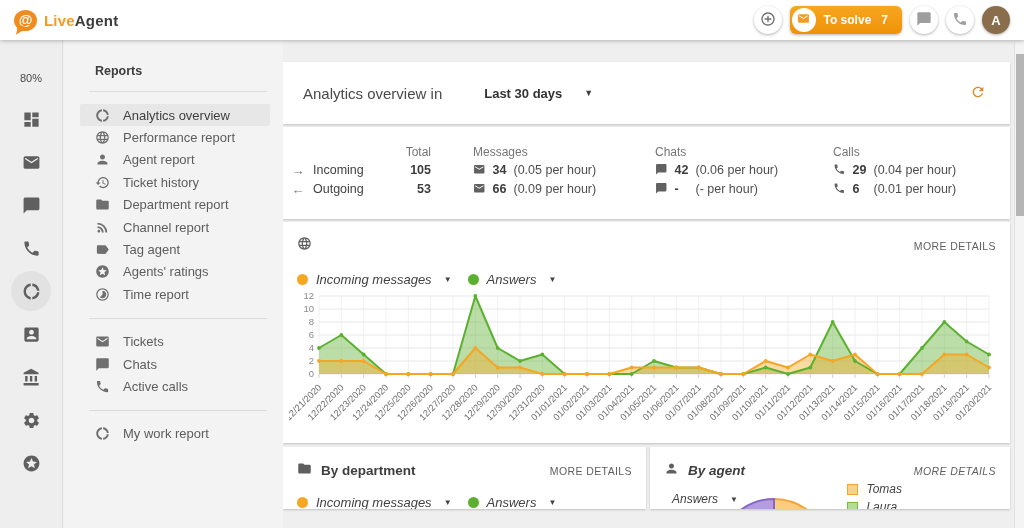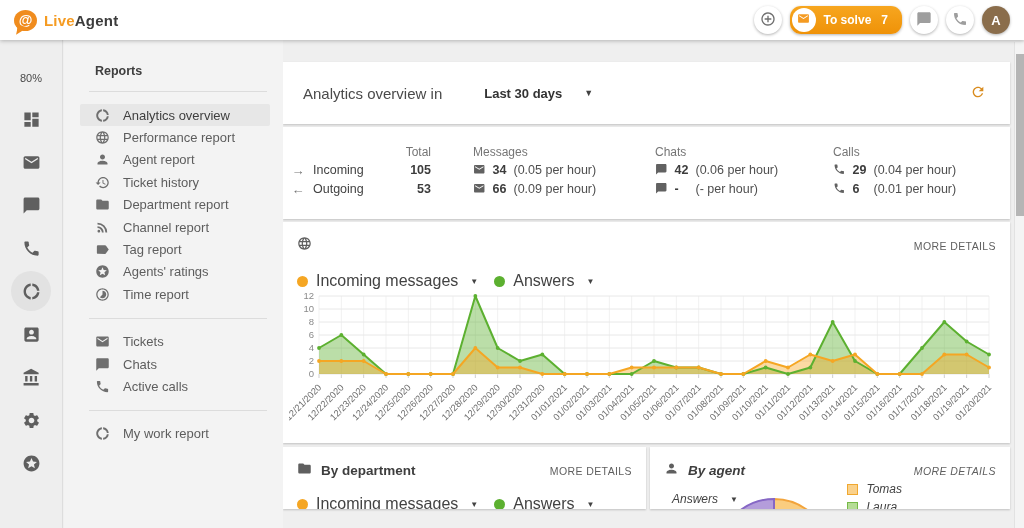--- a/index.html
+++ b/index.html
@@ -14,21 +14,21 @@
   .logo-bubble { width:23px; height:21px; background:#f08c1e; border-radius:50% 50% 50% 50%; color:#fff;
                  font-weight:bold; font-size:14px; display:flex; align-items:center; justify-content:center; position:relative; }
   .logo-bubble::after { content:""; position:absolute; left:3px; bottom:-5px; border:5px solid transparent;
                  border-top-color:#f08c1e; border-left-color:#f08c1e; transform:rotate(12deg); }
   .logo-text { font-size:15px; font-weight:bold; letter-spacing:.2px; }
   .logo-text .lv { color:#f59b22; } .logo-text .ag { color:#3c3c3c; }
   .topbar-right { margin-left:auto; display:flex; align-items:center; gap:8px; }
   .tb-circle { width:28px; height:28px; border-radius:50%; background:#fff; box-shadow:0 1px 3px rgba(0,0,0,.3);
                display:flex; align-items:center; justify-content:center; color:#9e9e9e; }
   .tb-circle svg { width:16px; height:16px; }
-  .to-solve { height:28px; border-radius:11px; background:linear-gradient(#f7a61f,#ef9208); display:flex; align-items:center;
+  .to-solve { height:28px; border-radius:6px; background:linear-gradient(#f7a61f,#ef9208); display:flex; align-items:center;
               gap:8px; padding:2px 14px 2px 2px; box-shadow:0 1px 3px rgba(0,0,0,.3); }
   .ts-avatar { width:24px; height:24px; background:#fff; border-radius:50%; display:flex; align-items:center; justify-content:center; color:#f59b22; }
   .ts-avatar svg { width:13px; height:13px; }
   .ts-label { color:#fff; font-size:12px; font-weight:bold; }
   .ts-count { color:#fff; font-size:12px; font-weight:bold; margin-left:2px; }
   .avatar { width:28px; height:28px; border-radius:50%; background:#8a6d4b; color:#fff; font-size:13px; font-weight:bold;
             display:flex; align-items:center; justify-content:center; box-shadow:0 1px 3px rgba(0,0,0,.3); }
 
   
   .rail { position:absolute; left:0; top:40px; bottom:0; width:63px; background:#eeeeee; border-right:1px solid #ddd;
@@ -76,21 +76,21 @@
   .card-3 { margin-top:3px; height:221px; padding:14px 14px 0 14px; }
   .card-head { display:flex; align-items:center; }
   .card-head .ch-icon { color:#5f5f5f; display:flex; margin-right:9px; }
   .card-head .ch-icon svg { width:15px; height:15px; }
   .card-head .ch-title { font-size:13.5px; font-weight:bold; color:#3e3e3e; }
   .more-details { margin-left:auto; font-size:10.5px; color:#5f5f5f; letter-spacing:.4px; cursor:pointer; }
   .legend-row { display:flex; align-items:center; margin-top:17px; }
   .legend-item { display:flex; align-items:center; cursor:pointer; }
   .legend-item + .legend-item { margin-left:16px; }
   .lg-dot { width:11px; height:11px; border-radius:50%; margin-right:8px; }
-  .lg-label { font-size:16px; color:#424242; }
+  .lg-label { font-size:13px; color:#424242;font-style:italic; }
   .lg-caret { font-size:8px; color:#424242; margin-left:12px; }
   #perf-chart { position:absolute; left:6px; top:68px; }
 
   .bottom-row { margin-top:4px; display:flex; gap:4px; height:80px;text-align:center; }
   .card-sm { overflow:hidden; height:62px; padding:14px 14px 0 14px; }
   .card-dept { width:363px; }
   .card-agent { flex:1;font-style:italic; }
   .answers-filter { display:flex; align-items:center; margin-top:12px; margin-left:8px; cursor:pointer; }
   .answers-filter .af-label { font-size:12px; color:#424242; }
   #agent-pie { position:absolute; left:64px; top:46px; }
@@ -263,21 +263,21 @@
             </svg>
           </span>
           <span class="si-label">Channel report</span>
         </div>
         <div class="side-item">
           <span class="si-icon">
             <svg viewBox="0 0 24 24" fill="currentColor">
               <path d="M17.63 5.84C17.27 5.33 16.67 5 16 5L5 5.01C3.9 5.01 3 5.9 3 7v10c0 1.1.9 1.99 2 1.99L16 19c.67 0 1.27-.33 1.63-.84L22 12l-4.37-6.16z"></path>
             </svg>
           </span>
-          <span class="si-label">Tag report</span>
+          <span class="si-label">Tag agent</span>
         </div>
         <div class="side-item">
           <span class="si-icon">
             <svg viewBox="0 0 24 24" fill="currentColor">
               <path d="M11.99 2C6.47 2 2 6.48 2 12s4.47 10 9.99 10C17.52 22 22 17.52 22 12S17.52 2 11.99 2zm4.24 16L12 15.45 7.77 18l1.12-4.81-3.73-3.23 4.92-.42L12 5l1.92 4.53 4.92.42-3.73 3.23L16.23 18z"></path>
             </svg>
           </span>
           <span class="si-label">Agents' ratings</span>
         </div>
         <div class="side-item">

